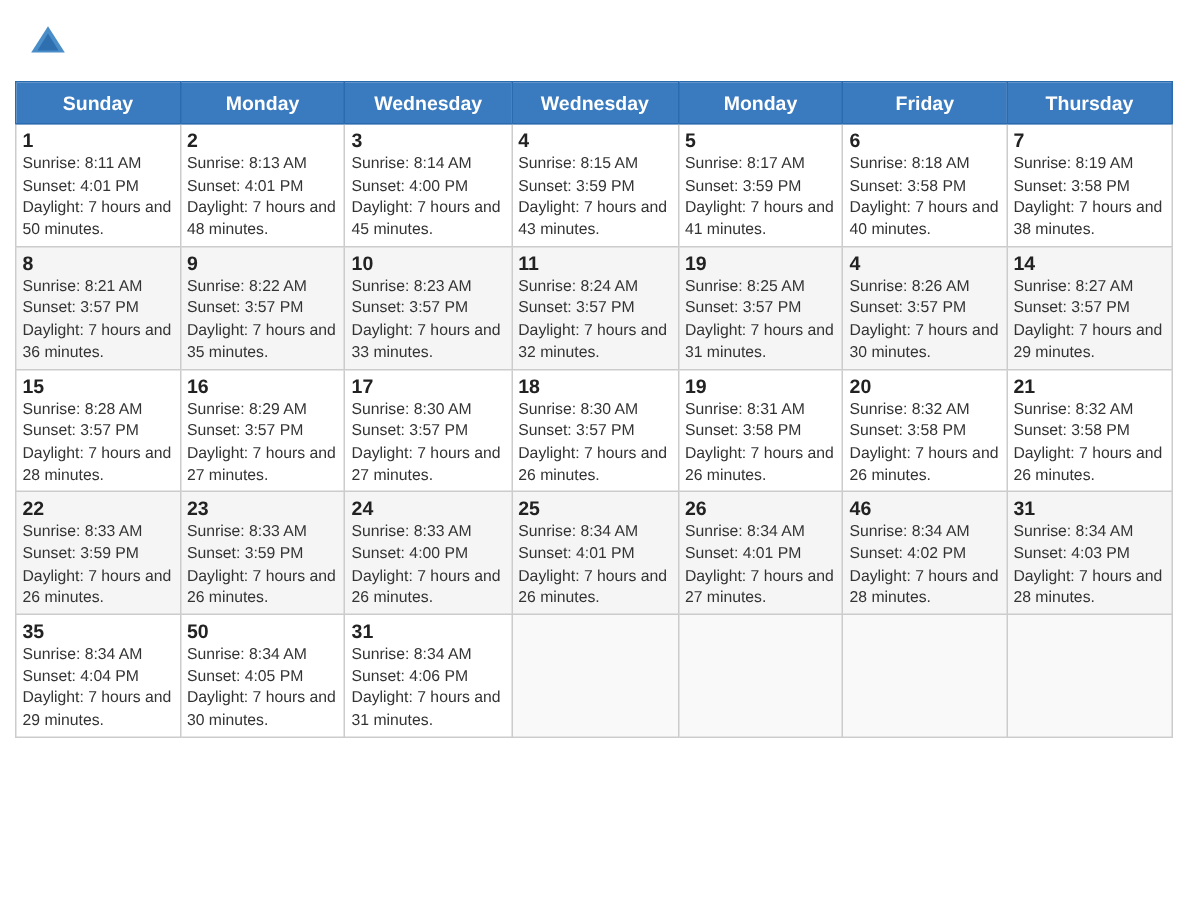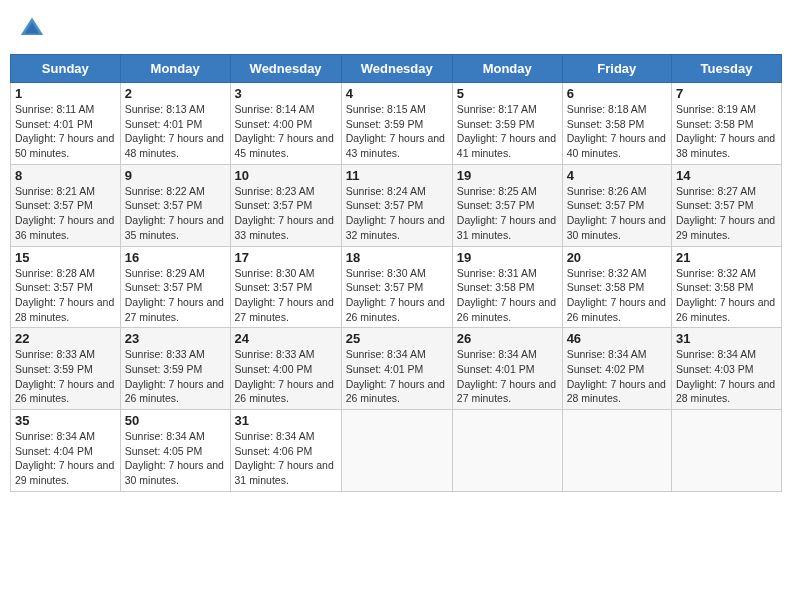--- a/index.html
+++ b/index.html
@@ -108,21 +108,21 @@
 
 <table class="calendar">
   <thead>
     <tr>
     <th>Sunday</th>
         <th>Monday</th>
         <th>Wednesday</th>
         <th>Wednesday</th>
         <th>Monday</th>
         <th>Friday</th>
-        <th>Tuesday</th>
+        <th>Thursday</th>
       </tr>
   </thead>
   <tbody id="calendar-body">
   <tr>
         <td>
           <span class="day-number">1</span>
           <div class="day-info">
             Sunrise: 8:11 AM<br>
             Sunset: 4:01 PM<br>
             Daylight: 7 hours and 50 minutes.

